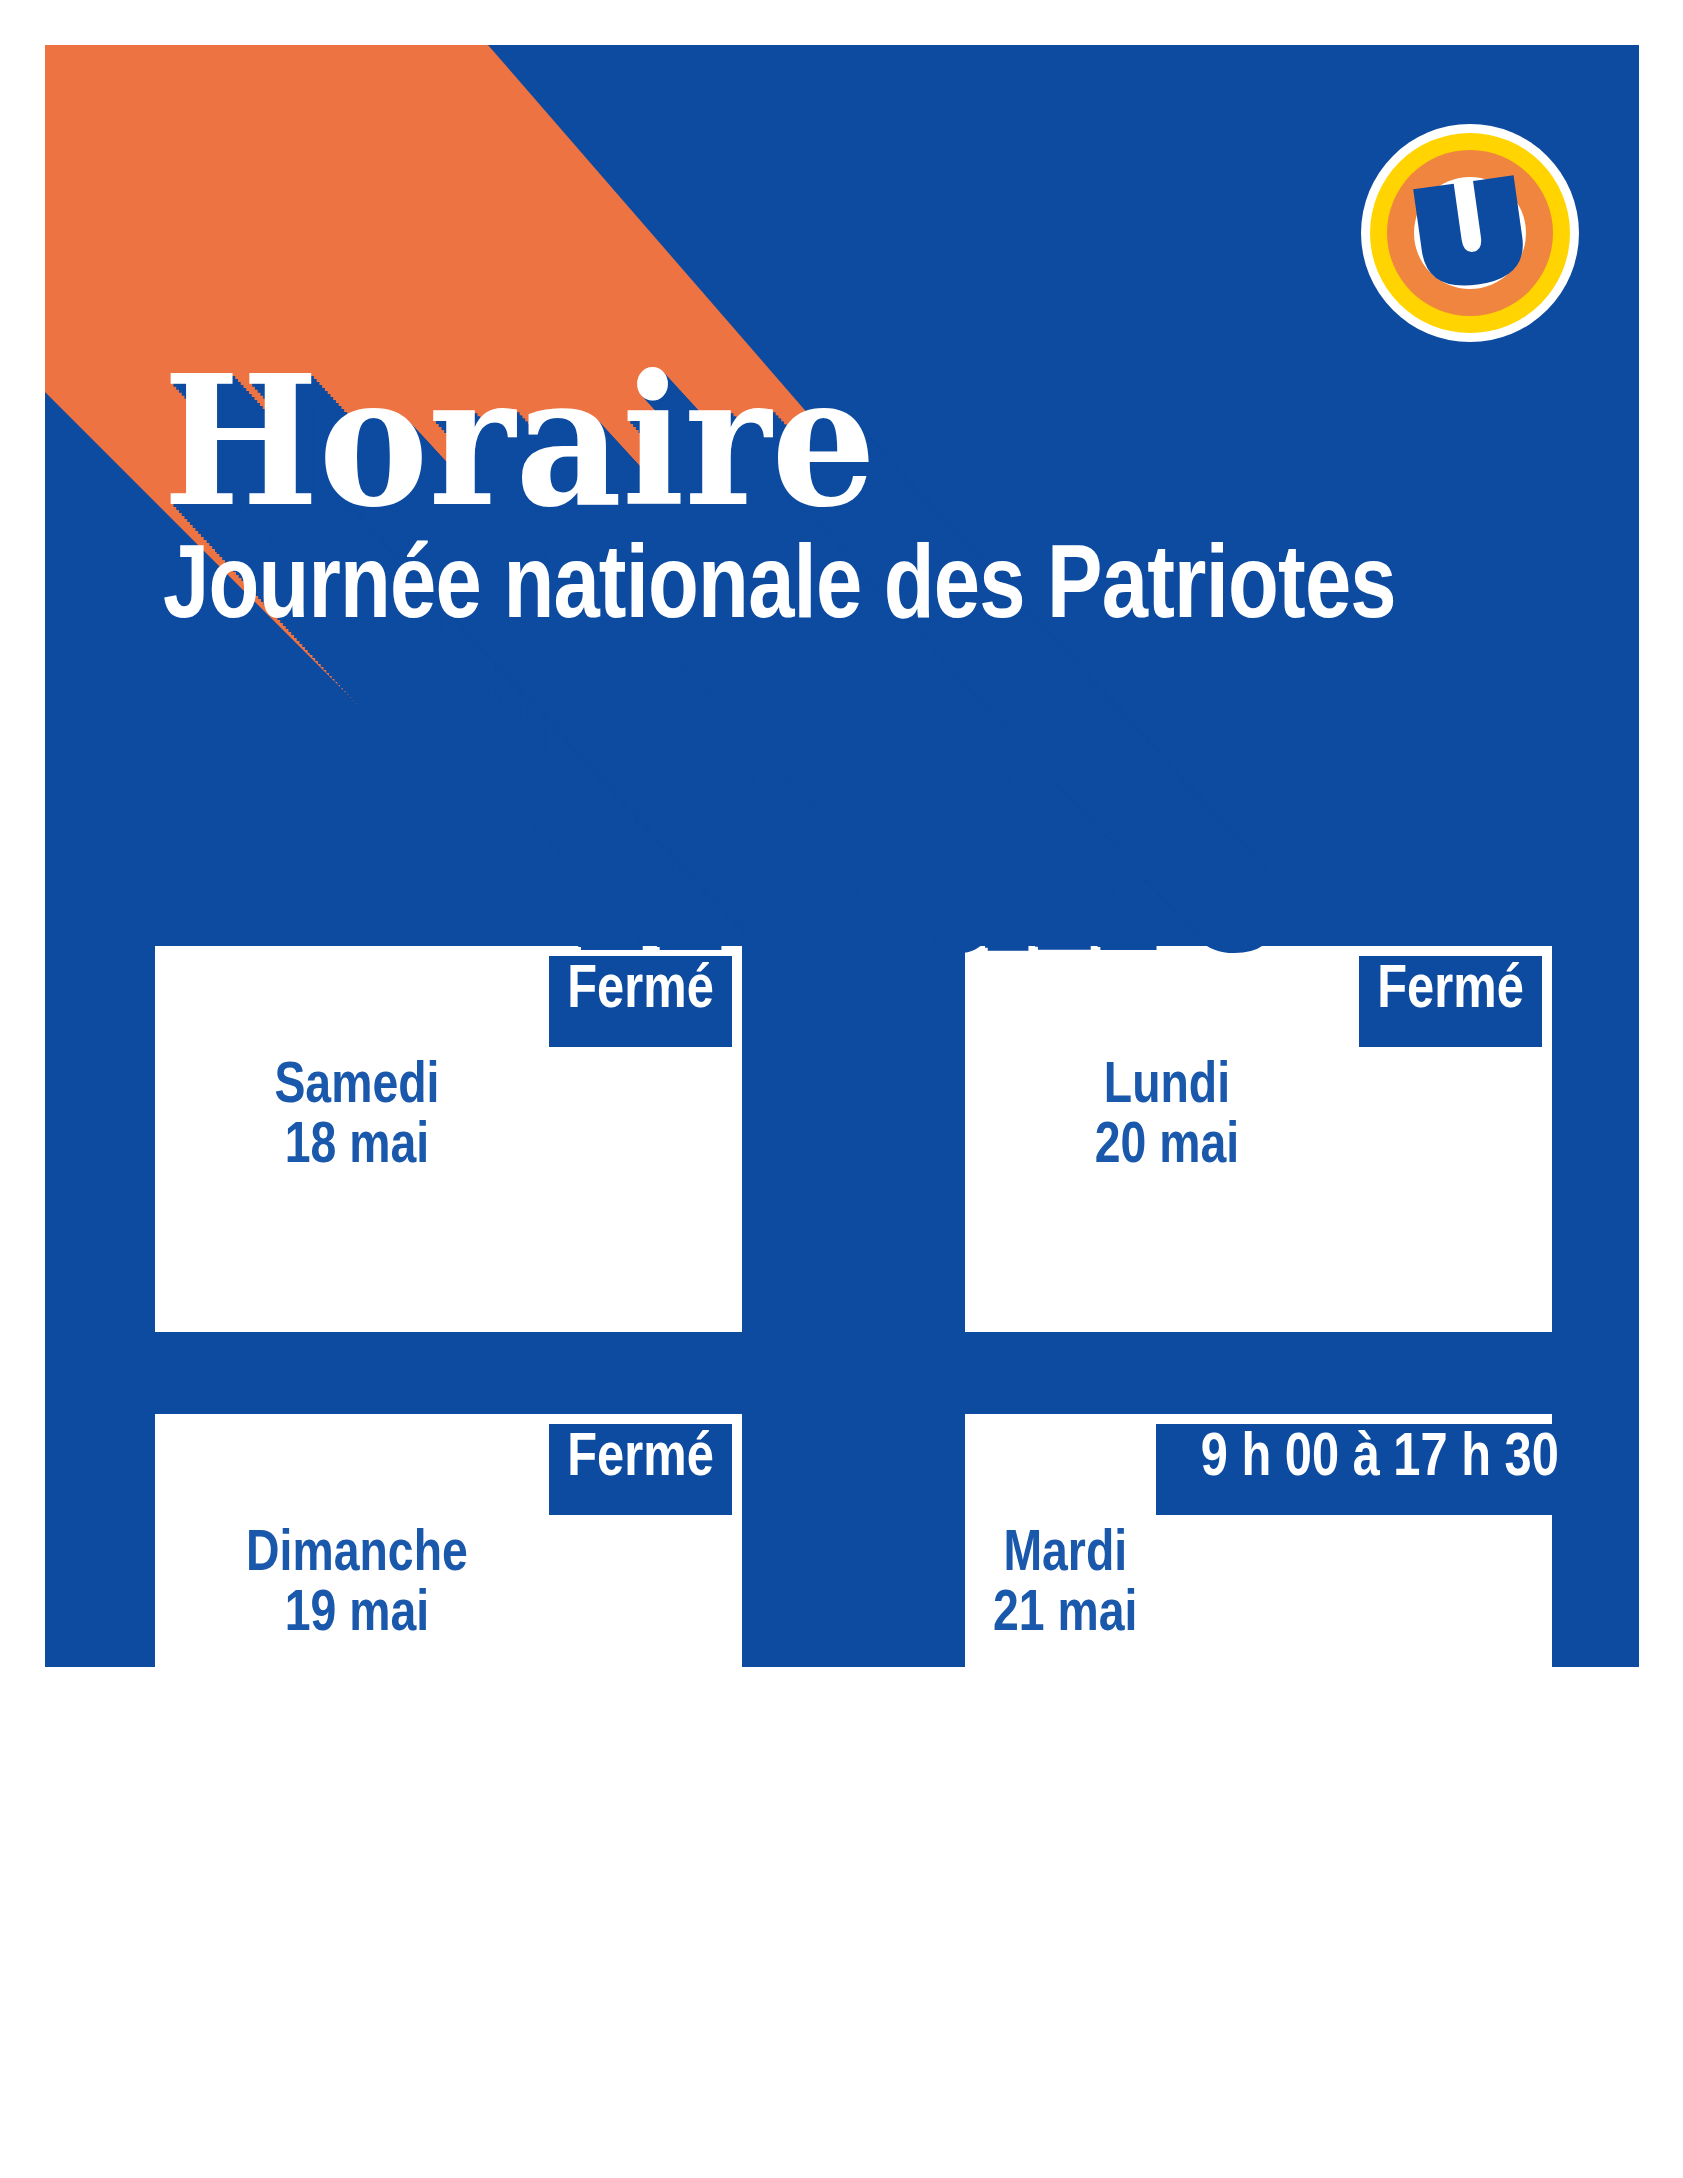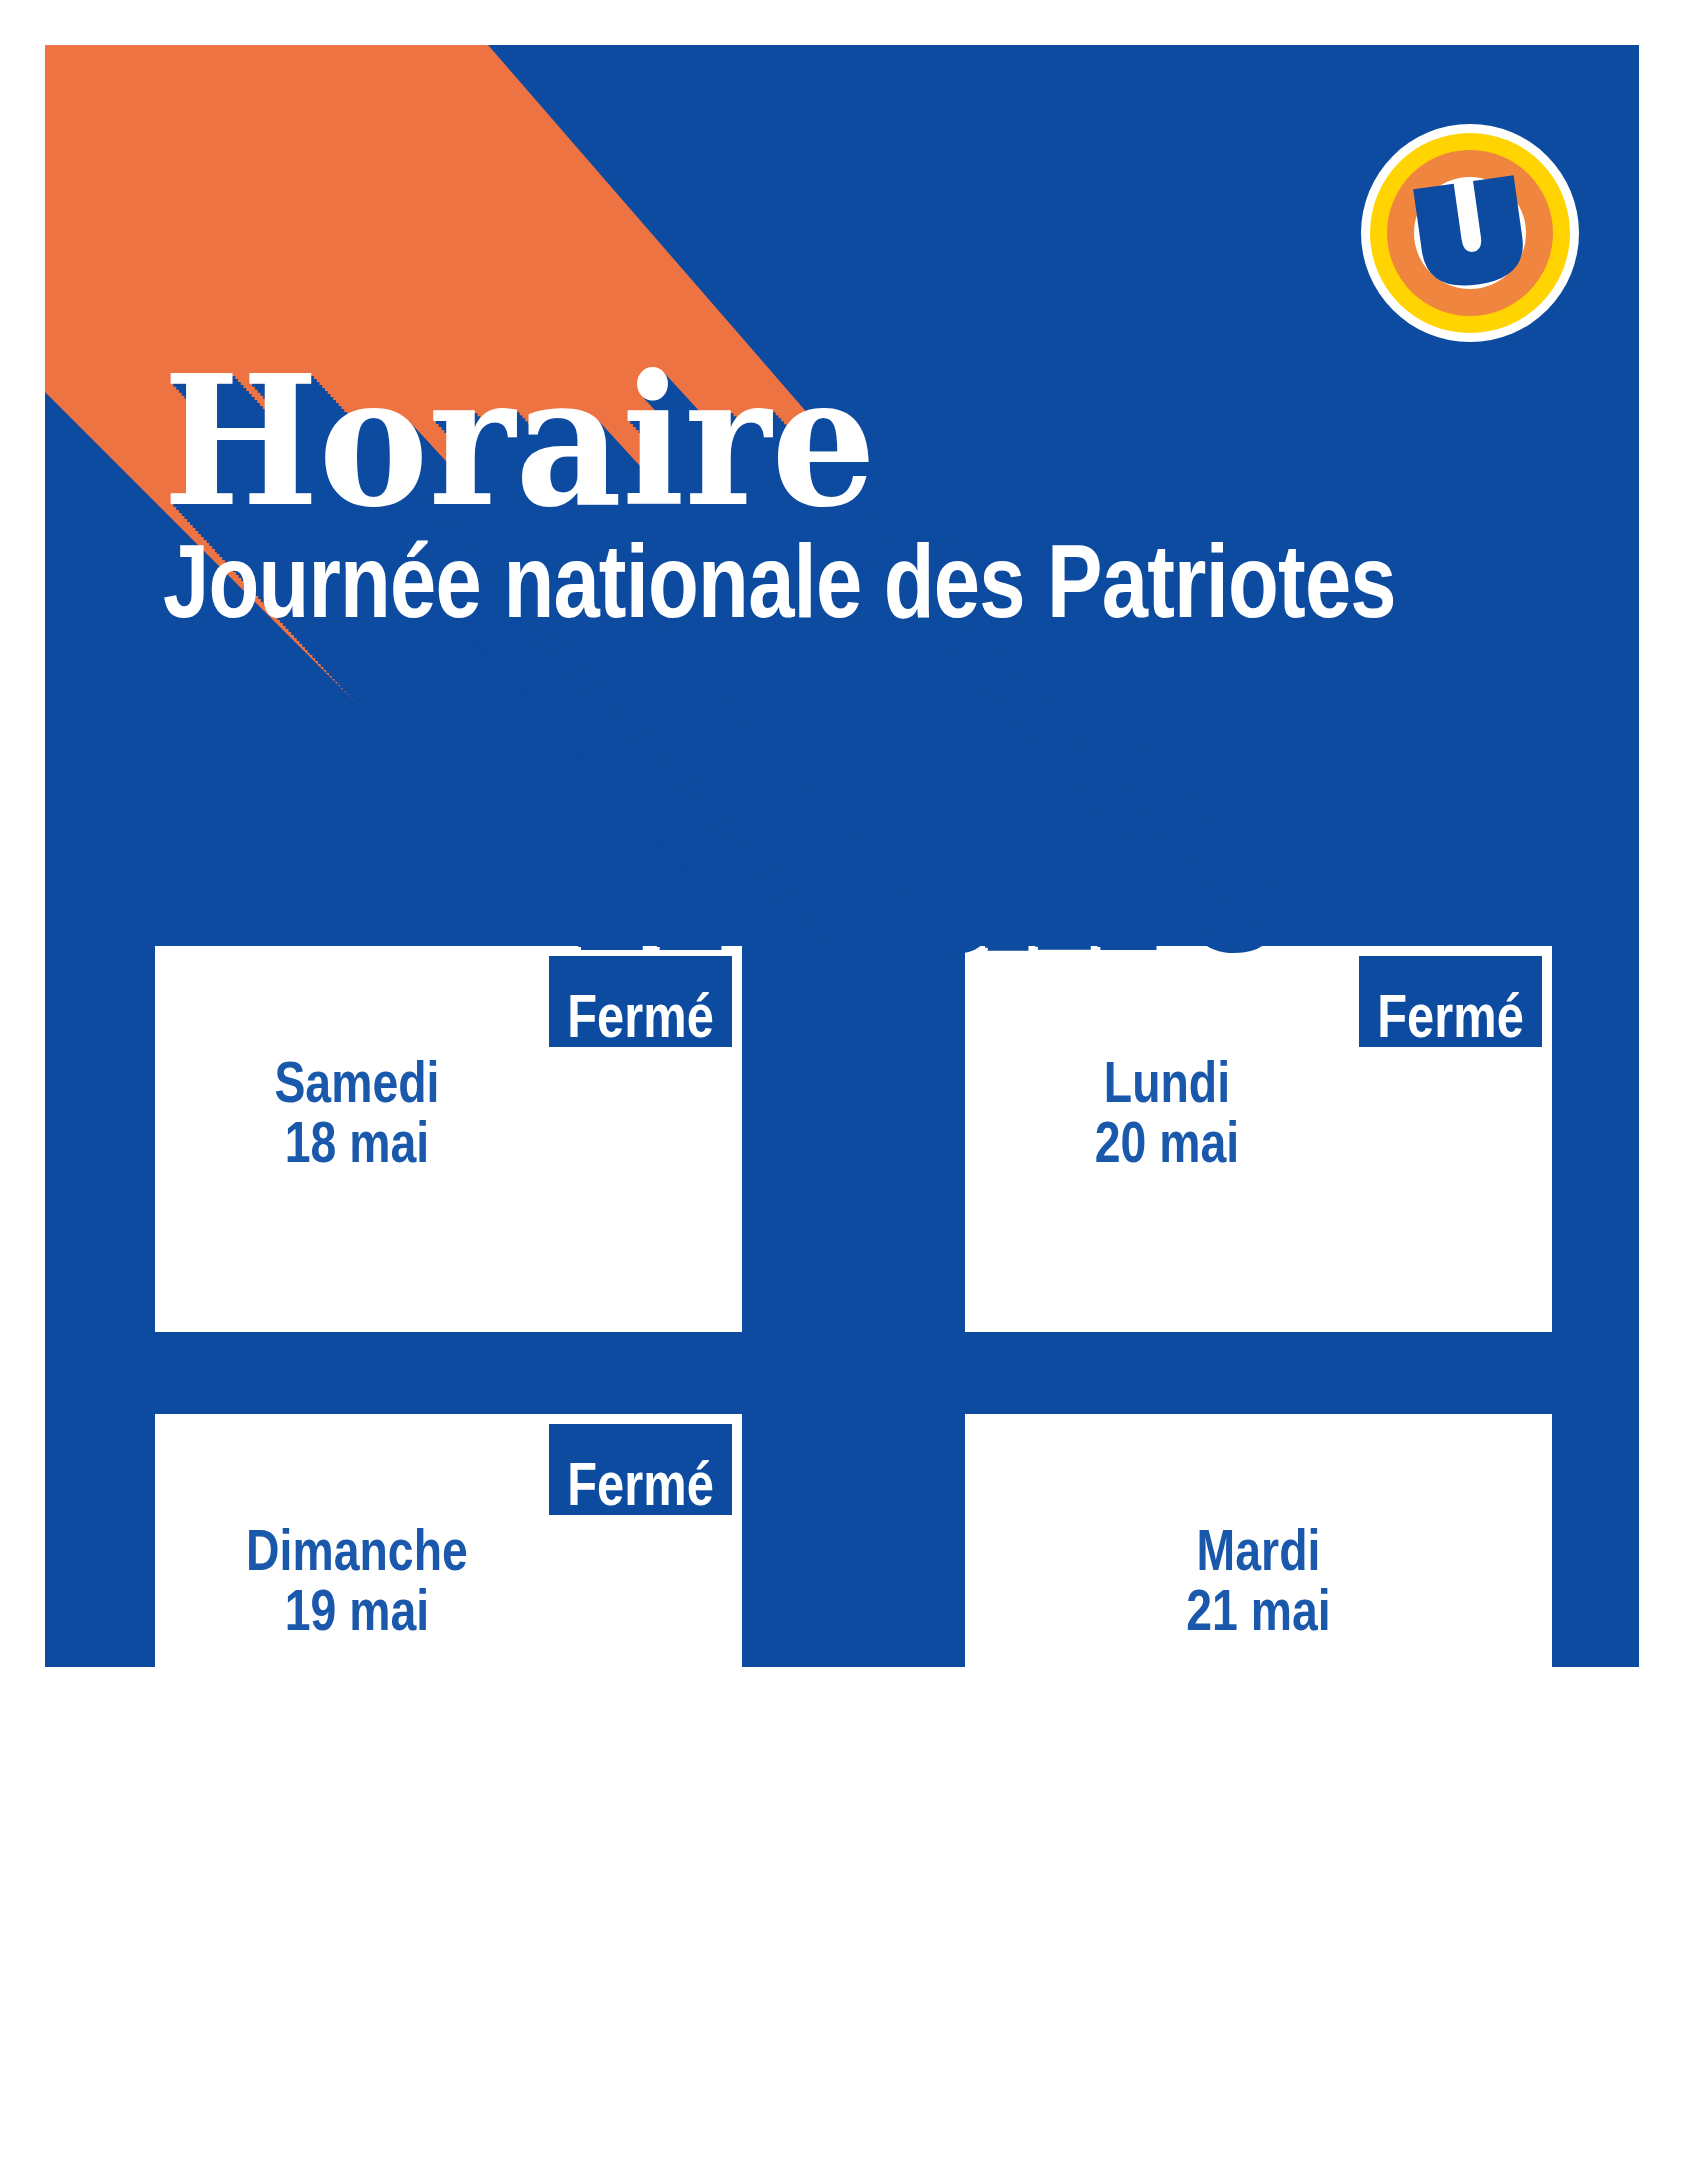--- a/index.html
+++ b/index.html
@@ -113,21 +113,21 @@
     line-height: 60px;
     transform: scaleX(0.80);
     transform-origin: center;
     text-align: center;
     white-space: nowrap;
   }
   .card-bar {
     height: 91px;
     background: var(--bg-blue, #0D4BA0);
     display: flex;
-    align-items: flex-end;
+    align-items: flex-start;
     justify-content: center;
   }
   .card-bar span {
     color: #FFFFFF;
     font-weight: bold;
     font-size: 61px;
     line-height: 61px;
     transform: scaleX(0.80);
     transform-origin: center;
     white-space: nowrap;
@@ -186,17 +186,20 @@
       <div class="card-bar">
         <span>Fermé</span>
       </div>
     </div>
 
     <div class="card">
       <div class="card-day">
         <span>Mardi</span>
         <span>21 mai</span>
       </div>
+      <div class="card-bar">
+        <span>9 h 00 à 17 h 30</span>
+      </div>
     </div>
 
   </div>
 </div>
 
 
 </body></html>

